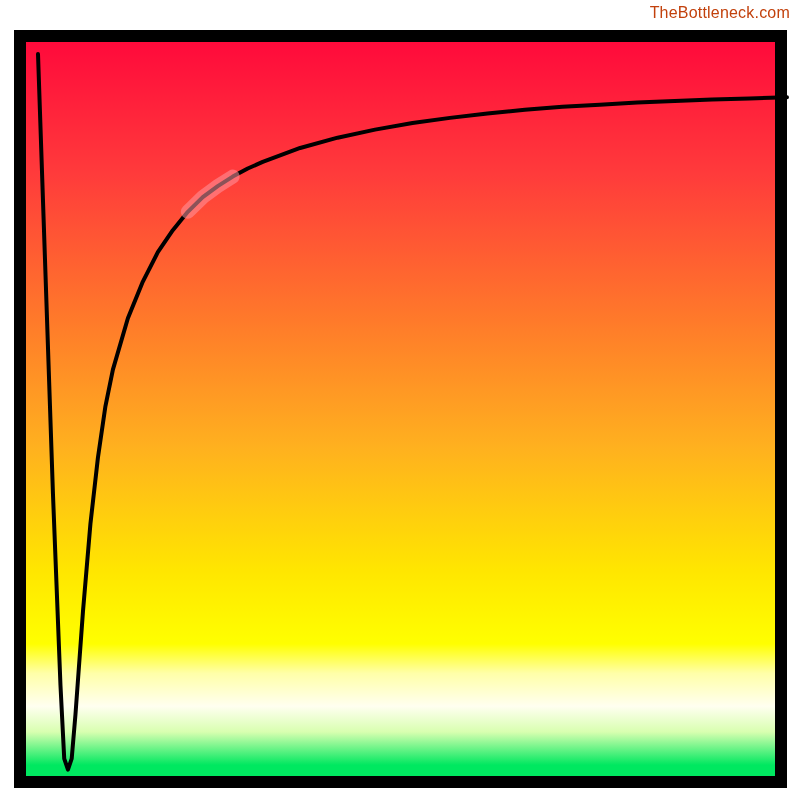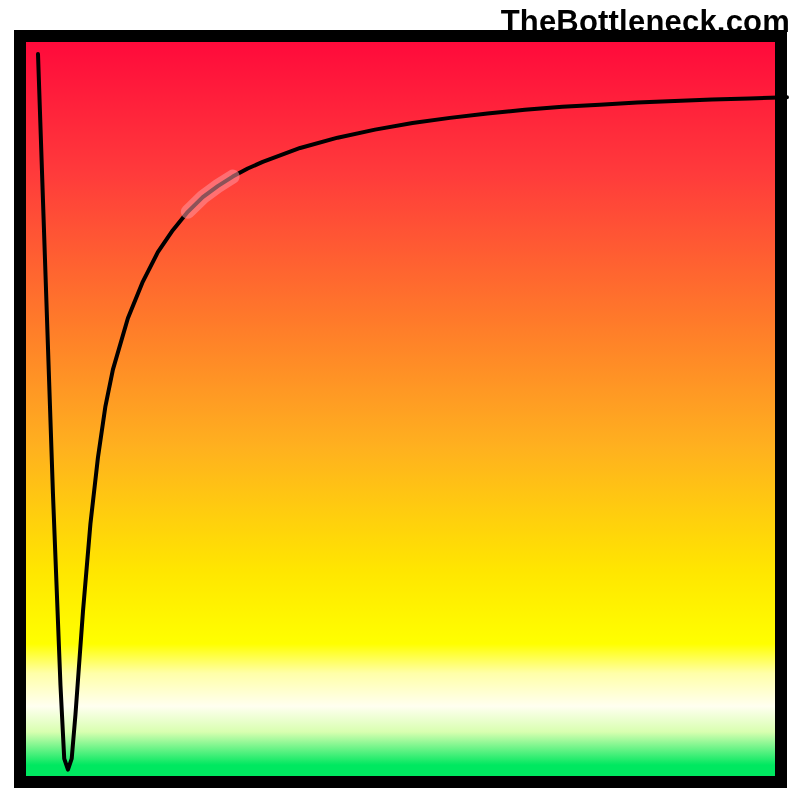--- a/index.html
+++ b/index.html
@@ -13,23 +13,23 @@
   }
   .stage {
     position: relative;
     width: 800px;
     height: 800px;
   }
   .watermark {
     position: absolute;
     top: 4px;
     right: 10px;
-    font-size: 31px;
-    color: #000000;
-    font-weight: 700;
+    font-size: 16px;
+    color: #c2410c;
+    font-weight: 400;
     letter-spacing: 0.2px;
     pointer-events: none;
     user-select: none;
   }
   .frame {
     position: absolute;
     box-sizing: border-box;
   }
   .gradient {
     position: absolute;

